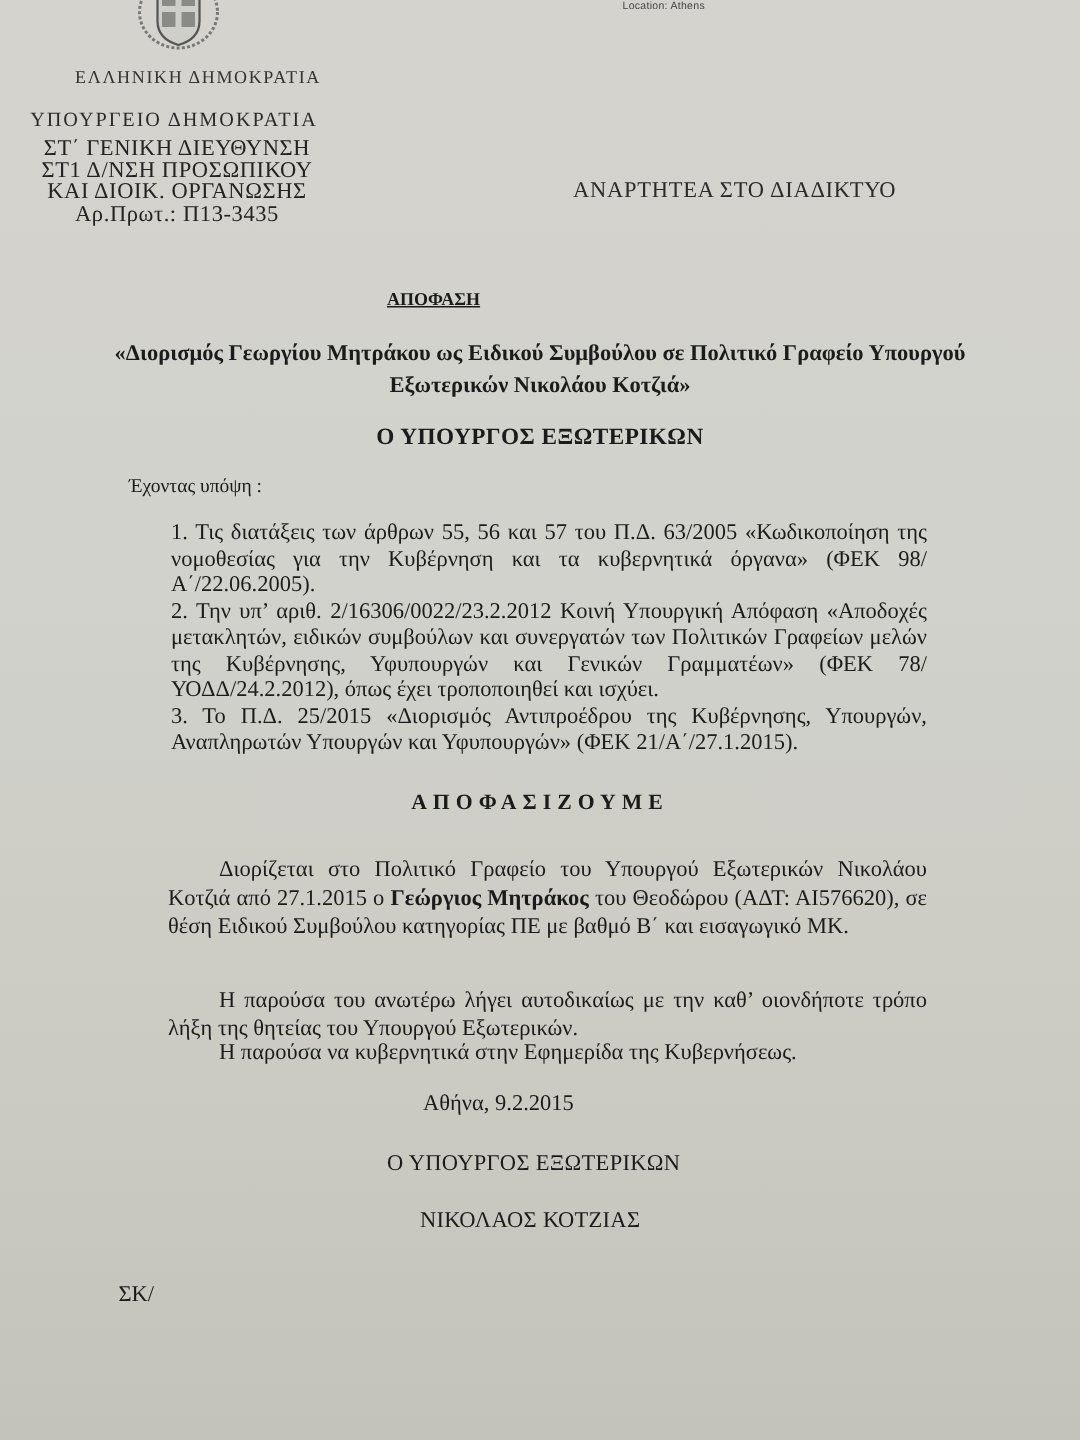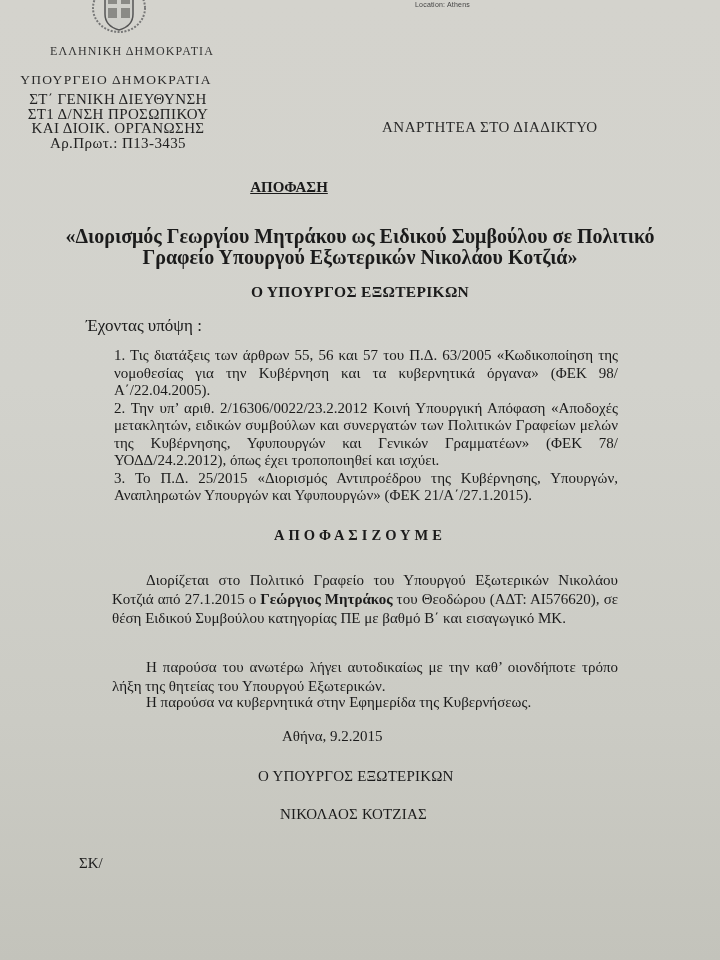--- a/index.html
+++ b/index.html
@@ -10,24 +10,24 @@
       color: #1b1b1b;
     }
     .abs { position: absolute; }
     .emblem { left: 90px; top: -14px; width: 58px; height: 48px; }
     .stamp { left: 415px; top: 1px; font-family: "Liberation Sans", sans-serif; font-size: 7px; color: #444; letter-spacing: .2px; }
     .hdr-rep { left: 38px; top: 44px; width: 176px; text-align: right; font-size: 12px; letter-spacing: 1.1px; color: #333; }
     .hdr-min { left: 18px; top: 72px; width: 196px; text-align: center; font-size: 13.5px; letter-spacing: 1.3px; color: #2a2a2a; }
     .hdr-dept { left: 20px; top: 92px; width: 196px; text-align: right; font-size: 15px; line-height: 14.5px; letter-spacing: .4px; color: #222; }
     .hdr-dept div { text-align: center; }
     .post { left: 382px; top: 119px; font-size: 15px; letter-spacing: .5px; color: #2a2a2a; }
-    .title { left: 0; width: 578px; top: 179px; text-align: center; font-weight: bold; font-size: 15px; text-decoration: underline; }
-    .subject { left: 60px; width: 600px; top: 226px; text-align: center; font-weight: bold; font-size: 20px; line-height: 21px; }
+    .title { left: 0; width: 578px; top: 192px; text-align: center; font-weight: bold; font-size: 12px; text-decoration: underline; }
+    .subject { left: 60px; width: 600px; top: 226px; text-align: center; font-weight: bold; font-size: 15px; line-height: 21px; }
     .minister { left: 0; width: 720px; top: 283px; text-align: center; font-weight: bold; font-size: 15.5px; letter-spacing: .3px; }
-    .considering { left: 86px; top: 316px; font-size: 17px; }
+    .considering { left: 86px; top: 316px; font-size: 13px; }
     .refs { left: 114px; top: 347px; width: 504px; font-size: 15px; line-height: 17.5px; text-align: justify; }
     .refs p { margin: 0; }
     .decide { left: 0; width: 720px; top: 527px; text-align: center; font-weight: bold; font-size: 14.5px; letter-spacing: 4px; }
     .para { left: 112px; width: 506px; font-size: 15px; line-height: 19px; text-align: justify; }
     .para .ind { display: inline-block; width: 34px; }
     .p1 { top: 571px; }
     .p2 { top: 658px; }
     .p3 { top: 693px; left: 146px; }
     .date { left: 282px; top: 728px; font-size: 15px; }
     .sig-title { left: 258px; top: 768px; font-size: 15px; letter-spacing: .2px; }
@@ -60,21 +60,21 @@
   <div>Αρ.Πρωτ.: Π13-3435</div>
 </div>
 <div class="abs post">ΑΝΑΡΤΗΤΕΑ ΣΤΟ ΔΙΑΔΙΚΤΥΟ</div>
 
 <div class="abs title">ΑΠΟΦΑΣΗ</div>
 <div class="abs subject">«Διορισμός Γεωργίου Μητράκου ως Ειδικού Συμβούλου σε Πολιτικό Γραφείο Υπουργού Εξωτερικών Νικολάου Κοτζιά»</div>
 <div class="abs minister">Ο ΥΠΟΥΡΓΟΣ ΕΞΩΤΕΡΙΚΩΝ</div>
 <div class="abs considering">Έχοντας υπόψη :</div>
 
 <div class="abs refs">
-  <p>1.  Τις διατάξεις των άρθρων 55, 56 και 57 του Π.Δ. 63/2005 «Κωδικοποίηση της νομοθεσίας για την Κυβέρνηση και τα κυβερνητικά όργανα» (ΦΕΚ 98/Α΄/22.04.2005).</p>
+  <p>1.  Τις διατάξεις των άρθρων 55, 56 και 57 του Π.Δ. 63/2005 «Κωδικοποίηση της νομοθεσίας για την Κυβέρνηση και τα κυβερνητικά όργανα» (ΦΕΚ 98/Α΄/22.06.2005).</p>
   <p>2.  Την υπ’ αριθ. 2/16306/0022/23.2.2012 Κοινή Υπουργική Απόφαση «Αποδοχές μετακλητών, ειδικών συμβούλων και συνεργατών των Πολιτικών Γραφείων μελών της Κυβέρνησης, Υφυπουργών και Γενικών Γραμματέων» (ΦΕΚ 78/ΥΟΔΔ/24.2.2012), όπως έχει τροποποιηθεί και ισχύει.</p>
   <p>3.  Το Π.Δ. 25/2015 «Διορισμός Αντιπροέδρου της Κυβέρνησης, Υπουργών, Αναπληρωτών Υπουργών και Υφυπουργών» (ΦΕΚ 21/Α΄/27.1.2015).</p>
 </div>
 
 <div class="abs decide">ΑΠΟΦΑΣΙΖΟΥΜΕ</div>
 
 <div class="abs para p1"><span class="ind"></span><span>Διορίζεται στο Πολιτικό Γραφείο του Υπουργού Εξωτερικών Νικολάου Κοτζιά από 27.1.2015 ο </span><b>Γεώργιος Μητράκος</b><span> του Θεοδώρου  (ΑΔΤ: ΑΙ576620), σε θέση Ειδικού Συμβούλου κατηγορίας ΠΕ με βαθμό Β΄ και εισαγωγικό ΜΚ.</span></div>
 
 <div class="abs para p2"><span class="ind"></span><span>Η παρούσα του ανωτέρω λήγει αυτοδικαίως με την καθ’ οιονδήποτε τρόπο λήξη της θητείας του Υπουργού Εξωτερικών.</span></div>
 

